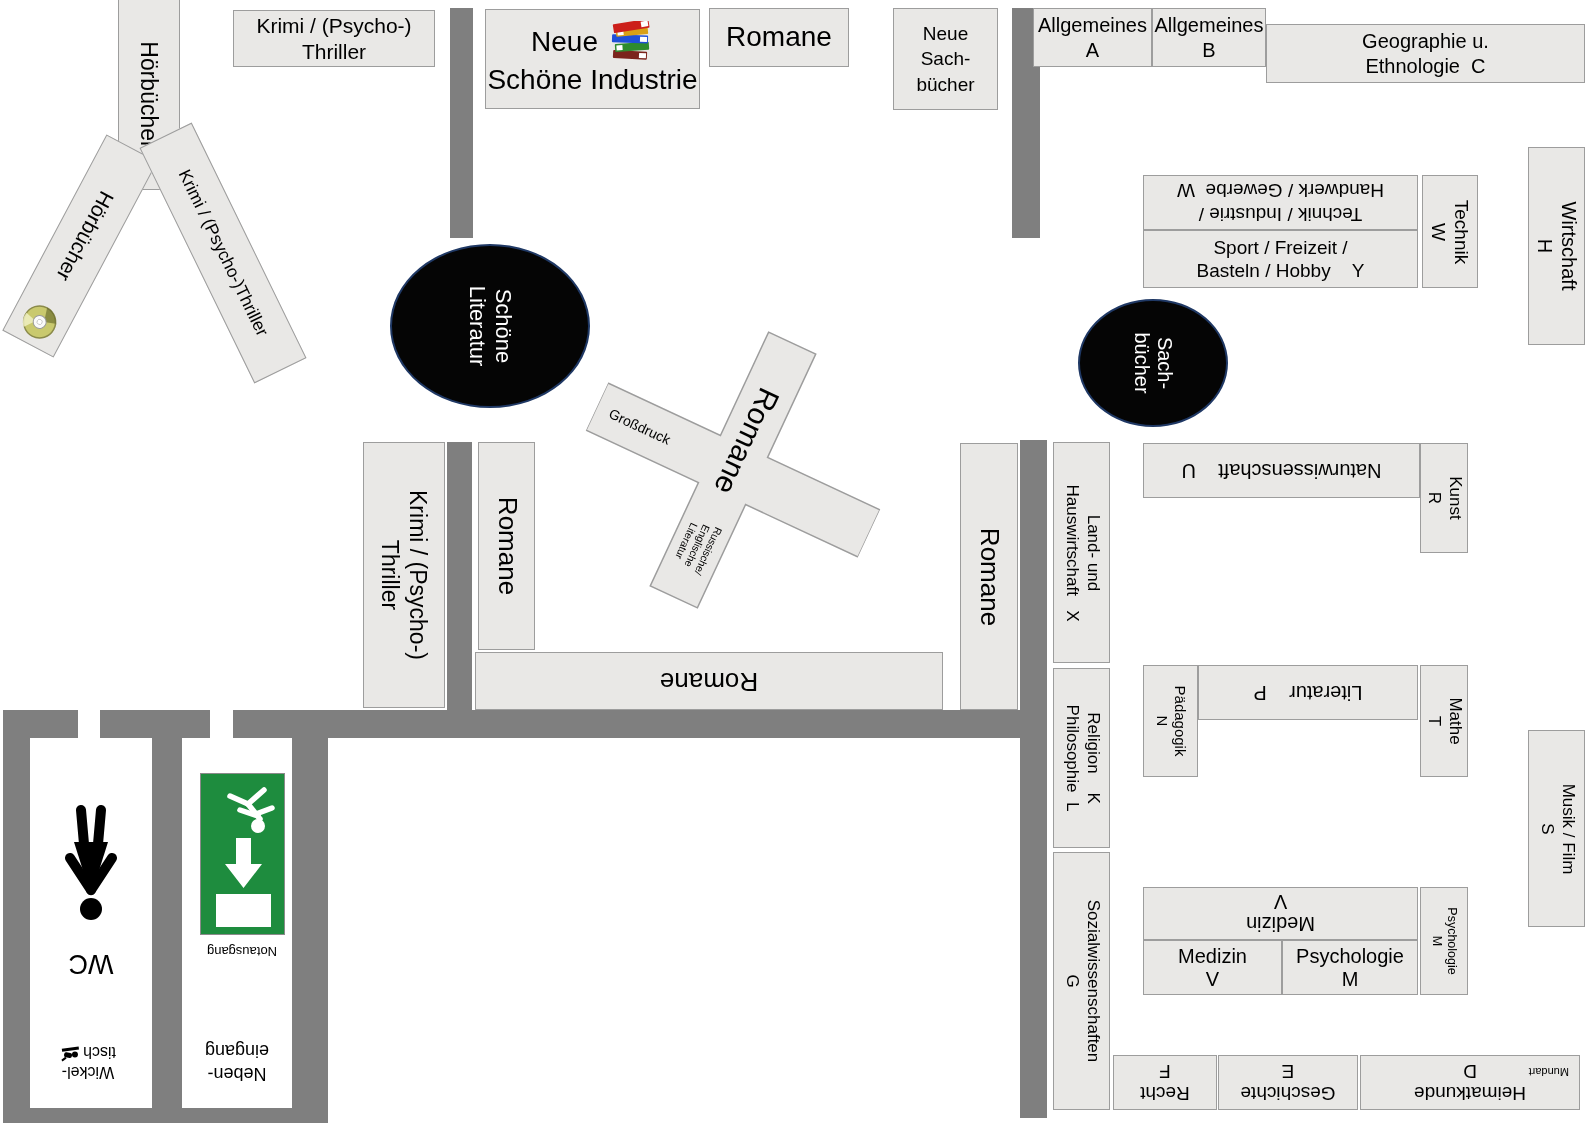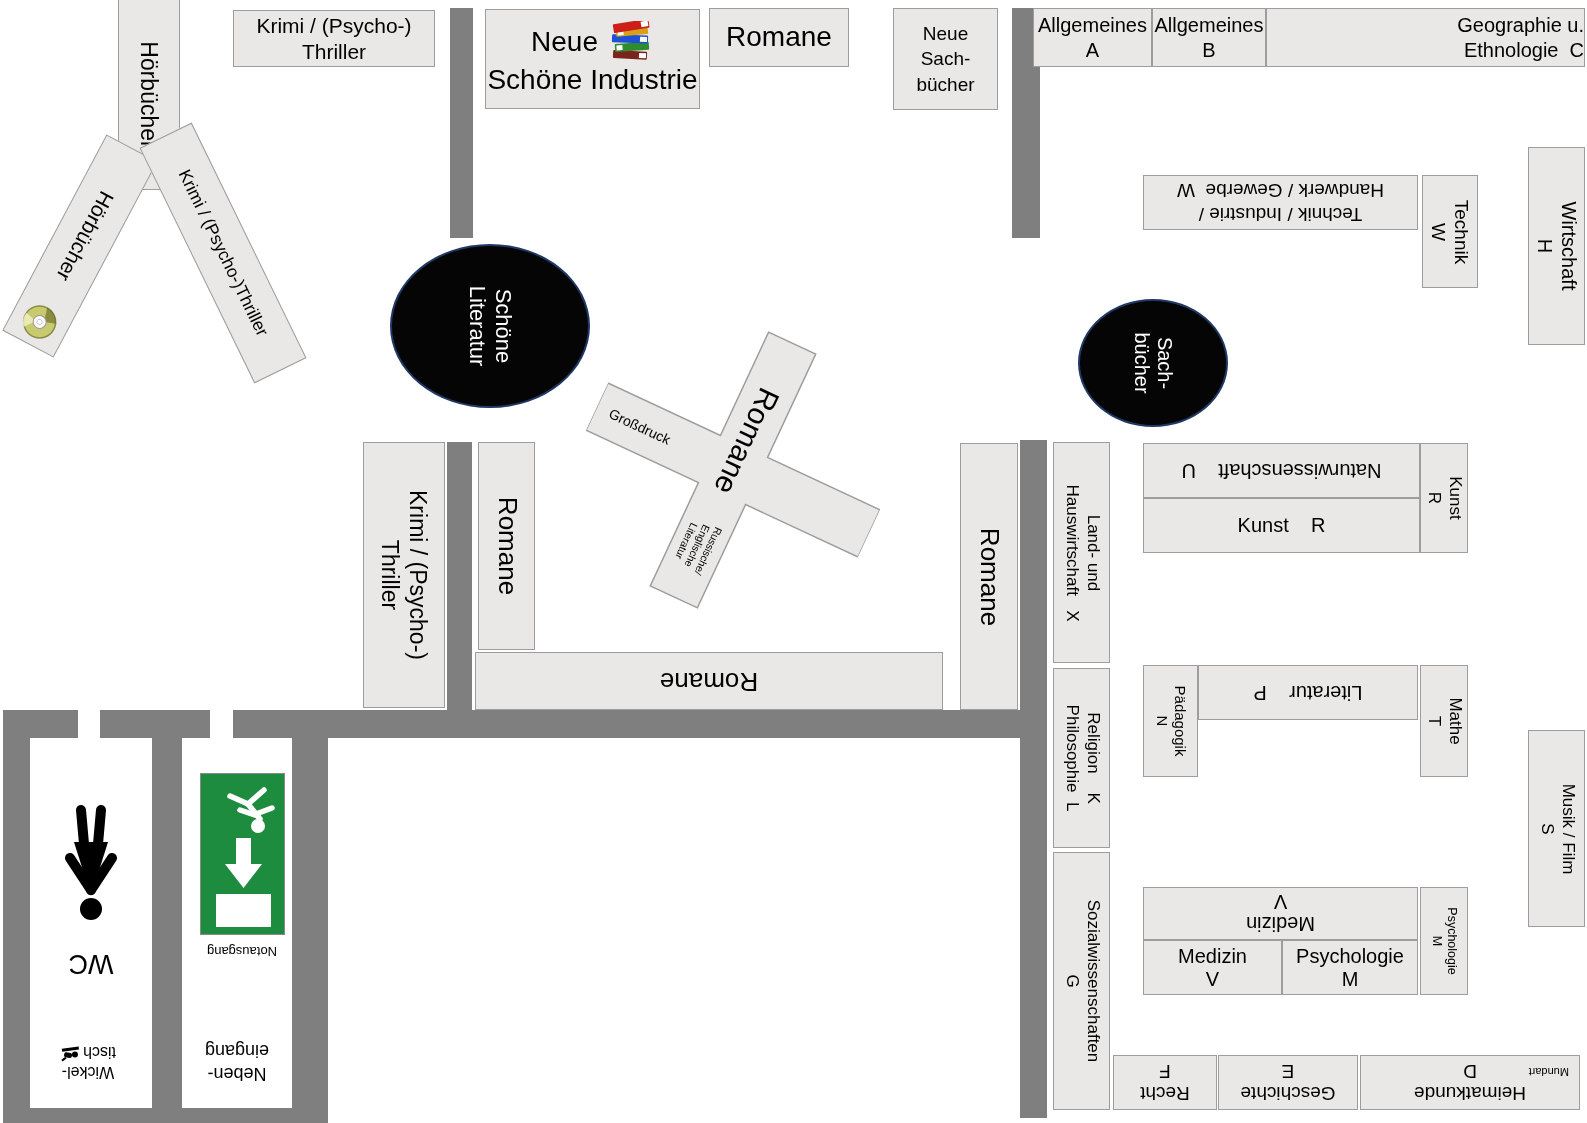--- a/index.html
+++ b/index.html
@@ -102,30 +102,34 @@
   </div>
 
   <div class="room" style="left:1033px;top:8px;width:119px;height:59px;font-size:20px;">
     <div class="nb">Allgemeines</div>
     <div class="nb">A</div>
   </div>
   <div class="room" style="left:1152px;top:8px;width:114px;height:59px;font-size:20px;">
     <div class="nb">Allgemeines</div>
     <div class="nb">B</div>
   </div>
-  <div class="room" style="left:1266px;top:8px;width:319px;height:59px;font-size:20px;align-items:flex-end;">
+  <div class="room" style="left:1266px;top:24px;width:319px;height:59px;font-size:20px;">
     <div class="nb">Geographie u.</div>
     <div class="nb">Ethnologie&nbsp;&nbsp;C</div>
   </div>
 
   <div class="room" style="left:1143px;top:175px;width:275px;height:55px;">
     <div class="flip" style="font-size:19px;">
       <div class="nb">Technik / Industrie /</div>
       <div class="nb">Handwerk / Gewerbe&nbsp;&nbsp;W</div>
     </div>
+  </div>
+  <div class="room" style="left:1143px;top:230px;width:275px;height:58px;font-size:19px;">
+    <div class="nb">Sport / Freizeit /</div>
+    <div class="nb">Basteln / Hobby&nbsp;&nbsp;&nbsp;&nbsp;Y</div>
   </div>
   <div class="room" style="left:1422px;top:175px;width:56px;height:113px;">
     <div class="rot90" style="font-size:19px;">
       <div>Technik</div>
       <div>W</div>
     </div>
   </div>
   <div class="room" style="left:1528px;top:147px;width:57px;height:198px;">
     <div class="rot90" style="font-size:20px;">
       <div>Wirtschaft</div>
@@ -193,23 +197,20 @@
     <div class="rot90" style="font-size:17px;">
       <div>Sozialwissenschaften</div>
       <div>G</div>
     </div>
   </div>
 
   <div class="room" style="left:1143px;top:443px;width:277px;height:55px;">
     <div class="flip" style="font-size:20px;">
         <div class="nb">Naturwissenschaft&nbsp;&nbsp;&nbsp;&nbsp;U</div>
       </div>
-  </div>
-  <div class="room" style="left:1143px;top:498px;width:277px;height:55px;font-size:20px;">
-    <div class="nb">Kunst&nbsp;&nbsp;&nbsp;&nbsp;R</div>
   </div>
   <div class="room" style="left:1420px;top:443px;width:48px;height:110px;">
     <div class="rot90" style="font-size:17px;">
       <div>Kunst</div>
       <div>R</div>
     </div>
   </div>
 
   <div class="room" style="left:1143px;top:665px;width:55px;height:112px;">
     <div class="rot90" style="font-size:15px;">

